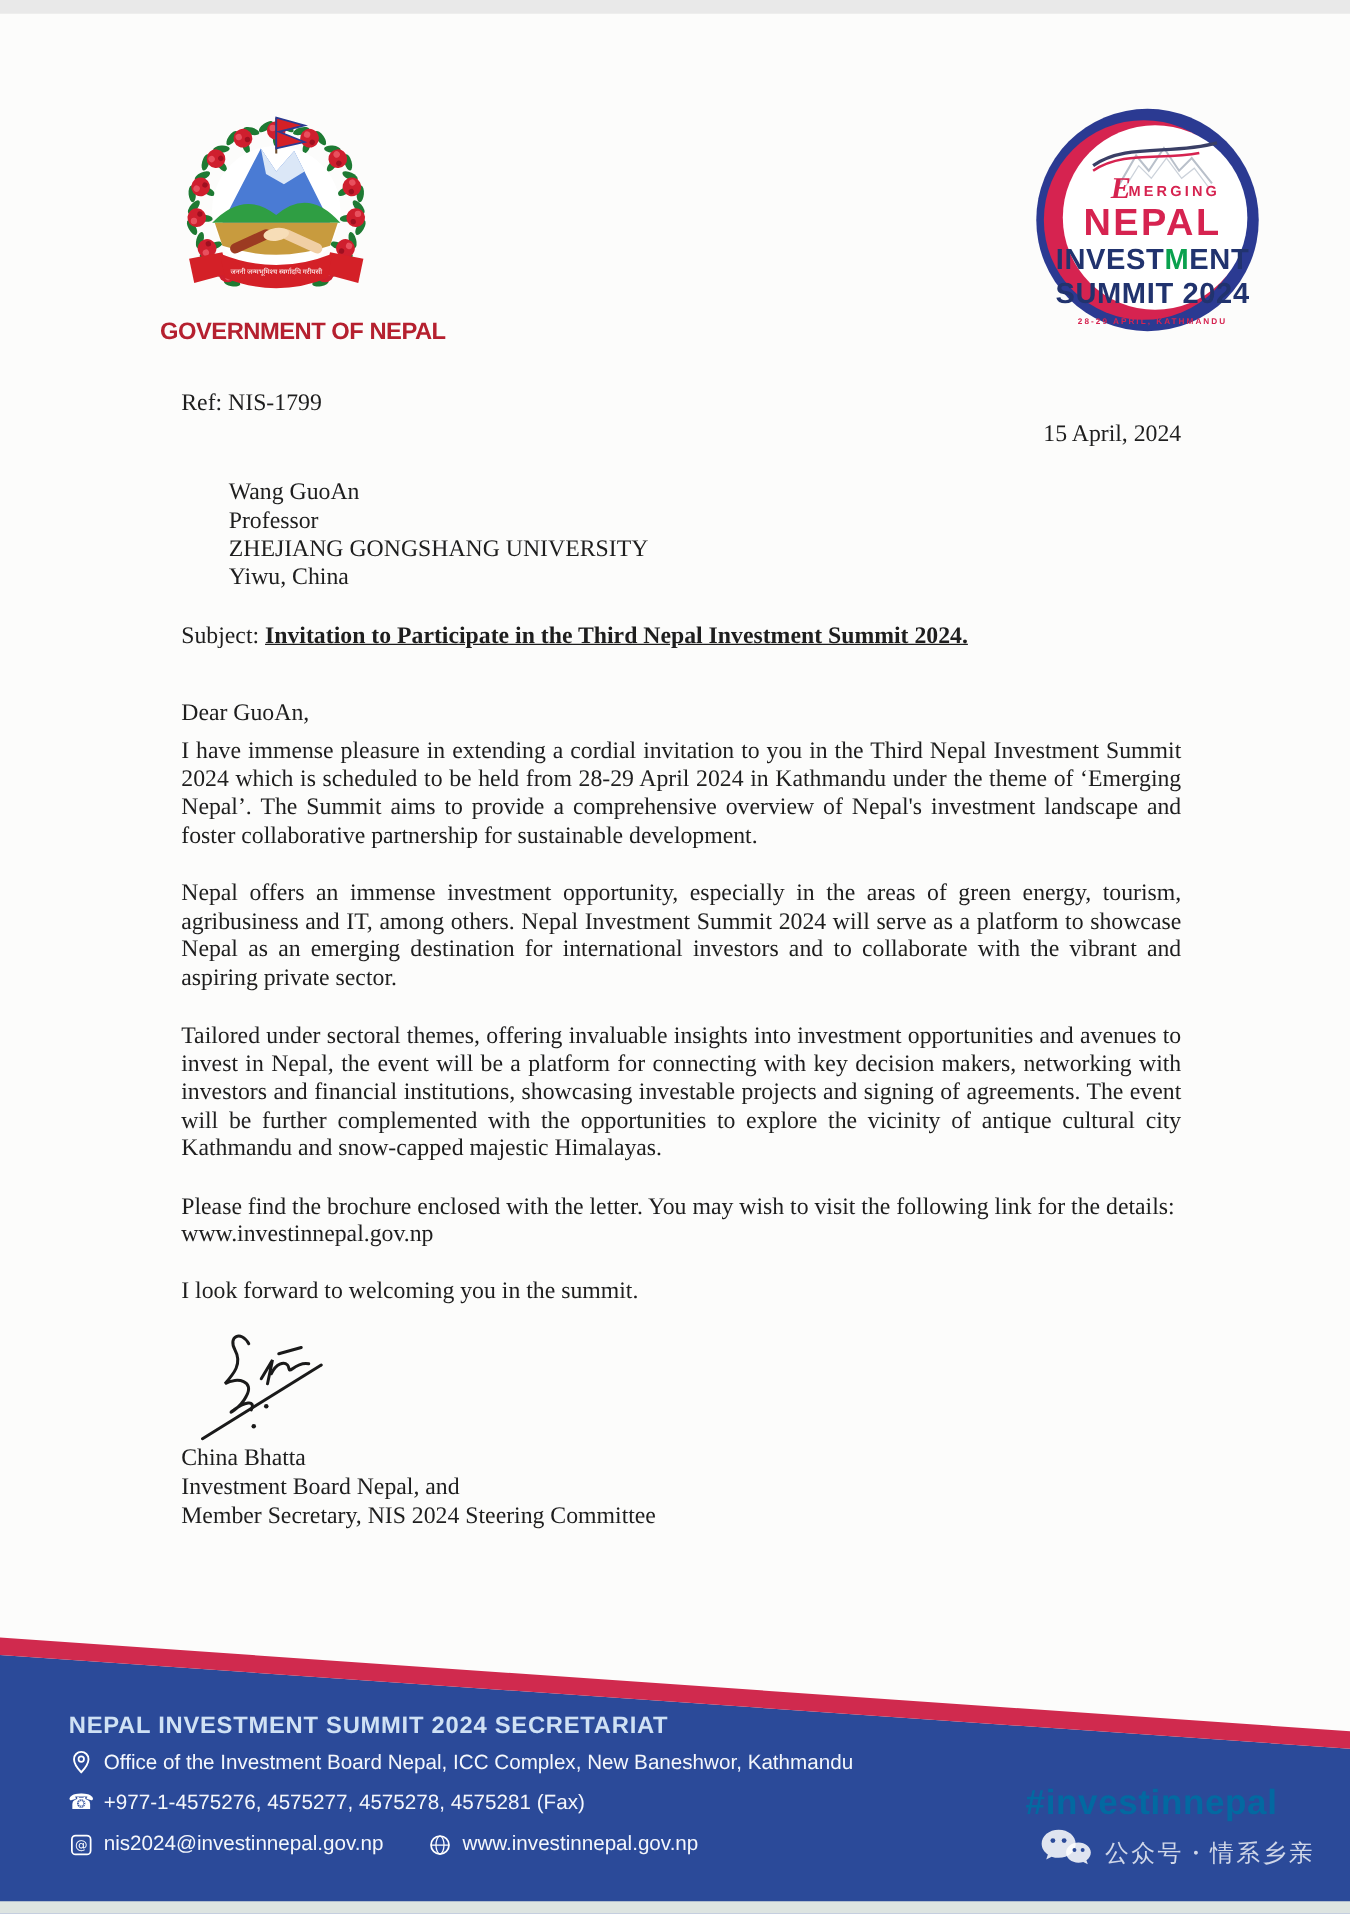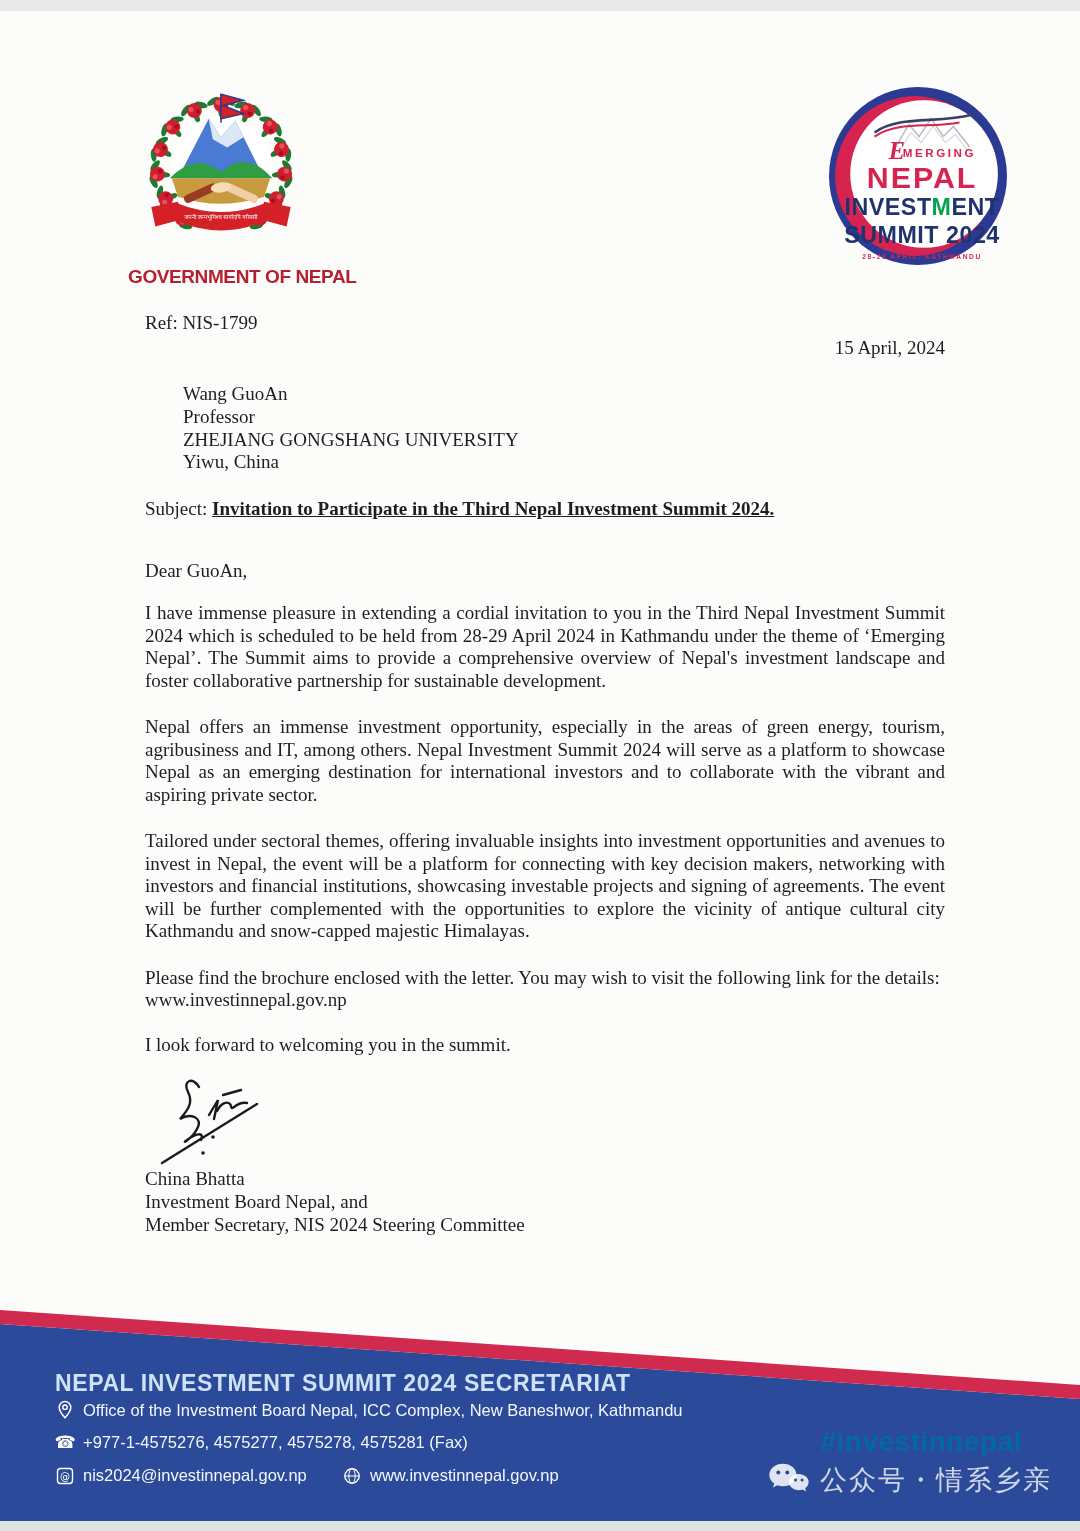--- a/index.html
+++ b/index.html
@@ -11,62 +11,62 @@
     overflow:hidden;
     font-family:"Liberation Serif","DejaVu Serif",serif;
     color:#1e1e1e;
   }
   .photo-edge-top{position:absolute;top:0;left:0;width:1080px;height:11px;background:#e9e9e9;}
 
   
   .header{position:relative;height:282px;}
   .emblem-block{position:absolute;left:128px;top:88px;width:186px;text-align:center;}
   .emblem-caption{
-    margin-top:12px;white-space:nowrap;
+    margin-top:0px;white-space:nowrap;
     font-family:"Liberation Sans","DejaVu Sans",sans-serif;
     font-weight:bold;font-size:19px;letter-spacing:-0.4px;color:#b5202f;
   }
   .summit-logo-block{position:absolute;left:828px;top:86px;width:180px;height:180px;}
 
   
   .letter{margin:0 135px 0 145px;font-size:19px;line-height:22.5px;}
   .ref-line{margin-top:30px;}
   .date-line{margin-top:2px;text-align:right;}
   .address-block{margin-top:24px;line-height:22.8px;margin-left:38px;}
   .subject-line{margin-top:24px;}
   .subject-strong{font-weight:bold;text-decoration:underline;}
   .salutation{margin-top:39px;}
   .para{margin:24px 0 0 0;text-align:justify;}
-  .para.first{margin-top:20px;}
+  .para.first{margin-top:8px;}
   .closing{margin-top:22px;}
   .signature-wrap{margin:4px 0 0 12px;height:90px;}
   .signer-block{margin-top:2px;line-height:23px;}
 
   
   .footer{position:absolute;left:0;bottom:0;width:1080px;height:231px;font-family:"Liberation Sans","DejaVu Sans",sans-serif;}
   .footer svg.bg{position:absolute;left:0;top:0;}
   .footer-title{
     position:absolute;left:55px;top:70px;
-    font-weight:bold;font-size:23px;letter-spacing:0.6px;color:#cfe1f4;
+    font-weight:bold;font-size:19px;letter-spacing:0.6px;color:#cfe1f4;
   }
   .contact-row{position:absolute;left:55px;display:flex;align-items:center;gap:8px;color:#f4f7fc;font-size:16.5px;}
   .row-address{top:100px;}
   .row-phone{top:133px;}
   .row-email{top:166px;}
   .row-website{left:342px;top:166px;}
   .icon{display:inline-flex;align-items:center;justify-content:center;width:20px;}
   .phone-glyph{font-family:"DejaVu Sans",sans-serif;font-size:17px;line-height:1;color:#ffffff;}
   .hashtag{
     position:absolute;right:58px;top:126px;
     font-weight:bold;font-size:28px;color:#0369a1;letter-spacing:0.5px;
   }
   .watermark{
     position:absolute;right:28px;top:162px;
-    display:flex;align-items:flex-start;gap:10px;
-    color:rgba(255,255,255,0.78);font-size:27px;letter-spacing:2px;
+    display:flex;align-items:flex-end;gap:10px;
+    color:rgba(255,255,255,0.78);font-size:19px;letter-spacing:2px;
   }
 </style>
 </head>
 <body>
 
 <div class="page">
   <div class="photo-edge-top"></div>
 
   <div class="header">
 

